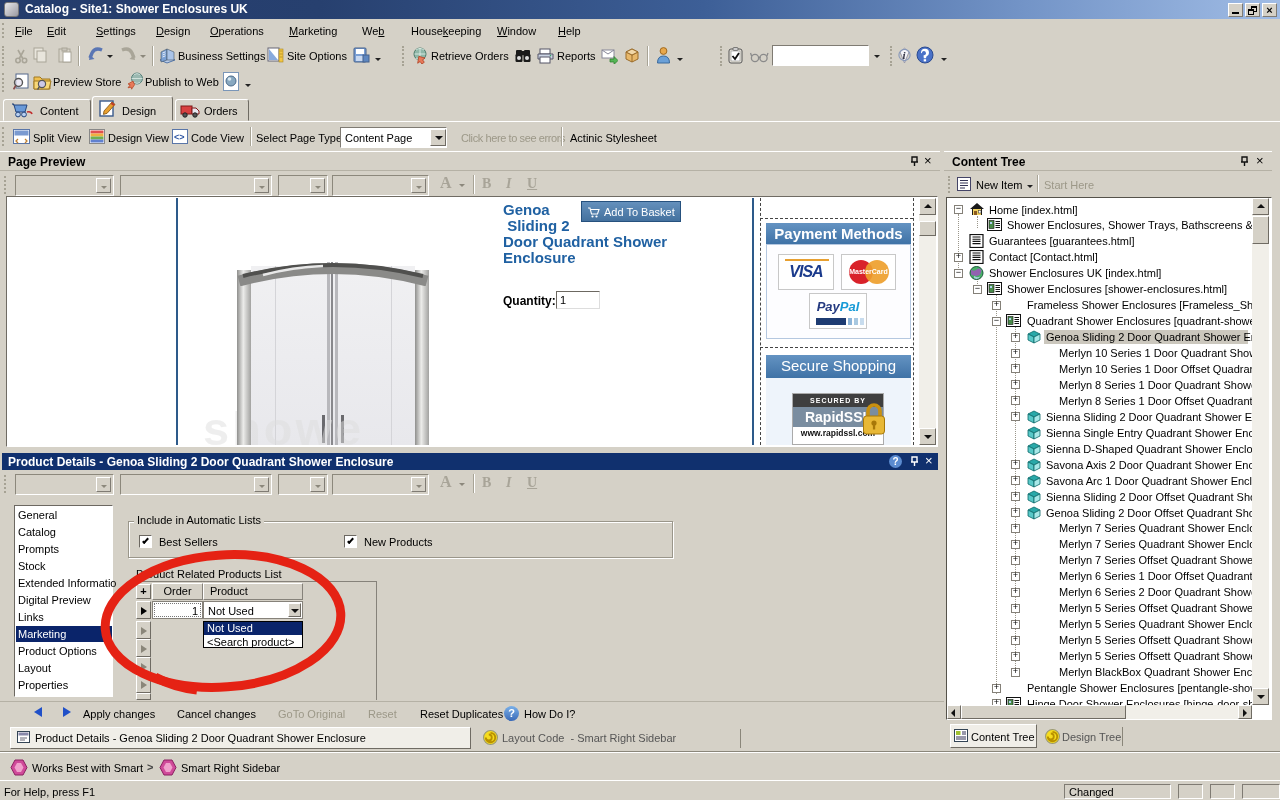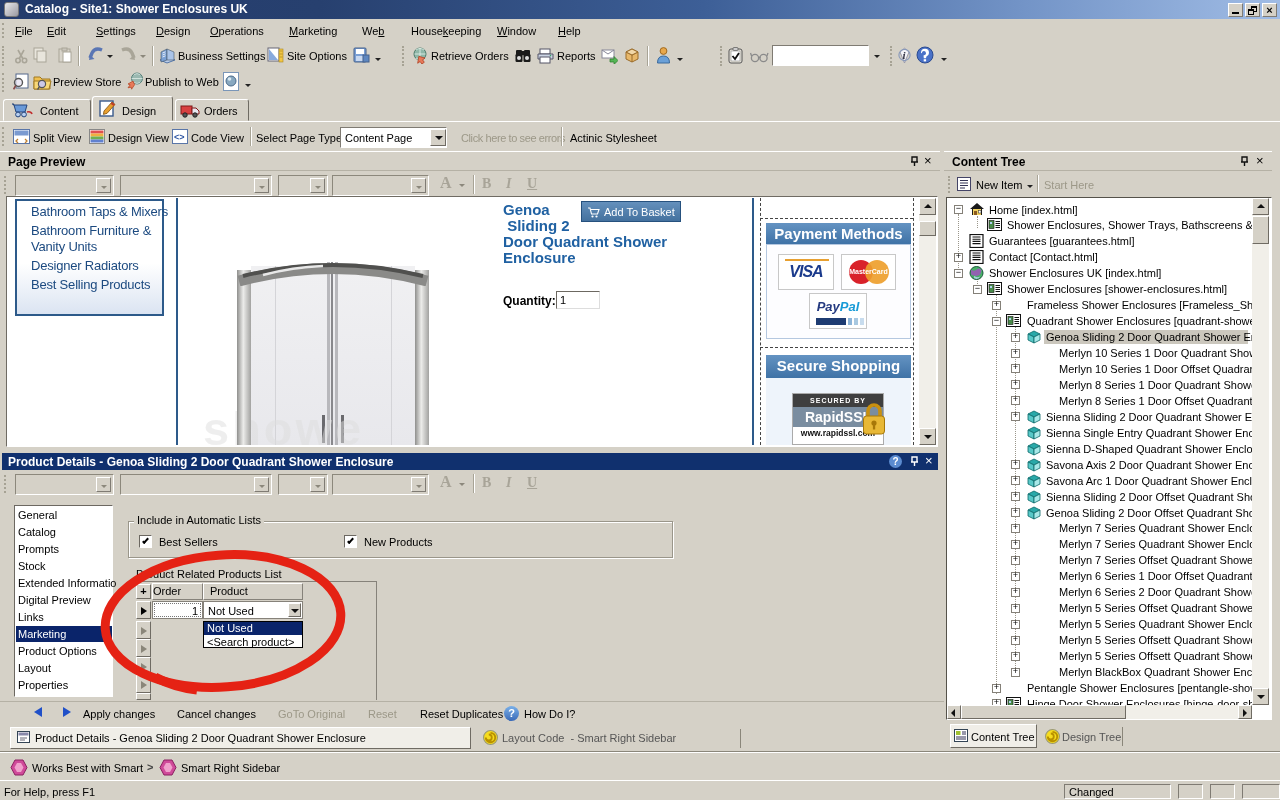--- a/index.html
+++ b/index.html
@@ -311,27 +311,20 @@
   </div>
 <div class="ab" style="left:440px;top:174px;font-size:16px;font-weight:bold;color:#a8a498;font-family:'Liberation Serif',serif">A</div>
 <div class="ab cdowng" style="left:459px;top:184px"></div>
 <div class="ab sep" style="left:473px;top:175px;height:19px"></div>
 <div class="ab" style="left:482px;top:176px;font-size:14px;font-weight:bold;color:#a8a498;font-family:'Liberation Serif',serif">B</div>
 <div class="ab" style="left:506px;top:176px;font-size:14px;font-style:italic;font-weight:bold;color:#a8a498;font-family:'Liberation Serif',serif">I</div>
 <div class="ab" style="left:527px;top:176px;font-size:14px;font-weight:bold;color:#a8a498;font-family:'Liberation Serif',serif;text-decoration:underline">U</div>
 <div class="ab" style="left:6px;top:196px;width:932px;height:251px;border:1px solid;border-color:#6f6b63 #fff #fff #6f6b63;background:#fff"></div>
 <div class="ab" style="left:8px;top:198px;width:909px;height:247px;background:#fff;overflow:hidden">
 
- <div class="ab" style="left:7px;top:1px;width:149px;height:117px;border:2px solid #2d5a8a;background:linear-gradient(#ffffff 55%,#dbe4f2)">
-  <div style="position:absolute;left:14px;top:3px;font-size:13px;color:#1c4a80;white-space:nowrap;letter-spacing:-.2px">Bathroom Taps &amp; Mixers</div>
-  <div style="position:absolute;left:14px;top:22px;font-size:13px;color:#1c4a80;white-space:nowrap;letter-spacing:-.2px">Bathroom Furniture &amp;</div>
-  <div style="position:absolute;left:14px;top:38px;font-size:13px;color:#1c4a80;white-space:nowrap;letter-spacing:-.2px">Vanity Units</div>
-  <div style="position:absolute;left:14px;top:57px;font-size:13px;color:#1c4a80;white-space:nowrap;letter-spacing:-.2px">Designer Radiators</div>
-  <div style="position:absolute;left:14px;top:76px;font-size:13px;color:#1c4a80;white-space:nowrap;letter-spacing:-.2px">Best Selling Products</div>
- </div>
  <div class="ab" style="left:168px;top:0;width:2px;height:247px;background:#2d5a8a"></div>
  <div class="ab" style="left:744px;top:0;width:2px;height:247px;background:#2d5a8a"></div>
 
  <div class="ab" style="left:195px;top:203px;font-size:47px;font-weight:bold;color:#dedede;letter-spacing:3px;opacity:.5;z-index:3">showe</div>
  <svg class="ab" width="200" height="36" style="left:225px;top:52px;z-index:5" viewBox="0 0 200 36">
       <path d="M6 31 Q100 6 194 31" fill="none" stroke="#8a8a88" stroke-width="11"></path>
       <path d="M10 26 Q100 4 190 26" fill="none" stroke="#50504e" stroke-width="4"></path>
       <path d="M30 25 q30 -8 60 -9" fill="none" stroke="#e8e8e8" stroke-width="2.5"></path>
     </svg>
  <div class="ab" style="left:229px;top:72px;width:14px;height:175px;background:linear-gradient(90deg,#8f8f8d,#ececea 45%,#a2a2a0);z-index:4"></div>
@@ -375,21 +368,21 @@
    <div style="position:absolute;left:0;right:0;top:13px;text-align:center;font-size:7px;font-weight:bold;color:#fff">MasterCard</div>
     </div>
  <div class="ab" style="left:801px;top:95px;width:58px;height:36px;background:#fff;border:1px solid #c8c8c8">
    <div style="position:absolute;left:0;right:0;top:5px;text-align:center;font-size:13px;font-weight:bold;font-style:italic"><span style="color:#253b80">Pay</span><span style="color:#179bd7">Pal</span></div>
    <div style="position:absolute;left:6px;top:24px;width:30px;height:7px;background:#1e3c72"></div>
    <div style="position:absolute;left:38px;top:24px;width:4px;height:7px;background:#8cb4d8"></div>
    <div style="position:absolute;left:44px;top:24px;width:4px;height:7px;background:#a8c8e0"></div>
    <div style="position:absolute;left:50px;top:24px;width:4px;height:7px;background:#c8dcee"></div>
     </div>
  <div class="ab" style="left:758px;top:157px;width:145px;height:90px;background:#eef4fb"></div>
- <div class="ab" style="left:758px;top:157px;width:145px;height:23px;background:linear-gradient(#6493c2,#3f72a6);color:#fff;font-weight:bold;font-size:15px;text-align:center;line-height:22px">Secure Shopping</div>
+ <div class="ab" style="left:758px;top:157px;width:145px;height:23px;background:linear-gradient(#6493c2,#3f72a6);color:#fff;font-weight:normal;font-size:15px;text-align:center;line-height:22px">Secure Shopping</div>
  <div class="ab" style="left:784px;top:195px;width:92px;height:52px;background:#fff;border:1px solid #aaa">
    <div style="position:absolute;left:0;top:0;width:90px;height:13px;background:#3f3f3f;color:#fff;font-size:7px;font-weight:bold;text-align:center;line-height:13px;letter-spacing:1px">SECURED BY</div>
    <div style="position:absolute;left:0;top:13px;width:90px;height:20px;background:#7a8da0;color:#fff;font-size:14px;font-weight:bold;text-align:center;line-height:20px">RapidSSL</div>
    <div style="position:absolute;left:0;top:34px;width:90px;text-align:center;font-size:8.5px;font-weight:bold;color:#111">www.rapidssl.com</div>
     </div>
  <svg class="ab" width="26" height="38" style="left:853px;top:202px" viewBox="0 0 26 38">
       <path d="M7 17 v-6 a6 6 0 0 1 12 0 v6" fill="none" stroke="#c89010" stroke-width="3.6"></path>
       <rect x="2.5" y="16" width="21" height="18" rx="3" fill="#e8b836" stroke="#a87808"></rect>
       <circle cx="13" cy="23" r="2.6" fill="#a87808"></circle>
       <rect x="11.9" y="24" width="2.3" height="5.5" fill="#a87808"></rect>
@@ -463,21 +456,21 @@
   </div>
 <div class="ab" style="left:159px;top:536px">Best Sellers</div>
 <div class="chk" style="left:344px;top:535px">
     <i></i>
   </div>
 <div class="ab" style="left:364px;top:536px">New Products</div>
 <div class="ab" style="left:136px;top:568px">Product Related Products List</div>
 
 <div class="ab" style="left:134px;top:581px;width:243px;height:119px;border-top:1px solid #86827a;border-right:1px solid #86827a"></div>
 <div class="ab sbtn" style="left:136px;top:584px;width:15px;height:15px;text-align:center;font-weight:bold;line-height:13px">+</div>
-<div class="ab" style="left:152px;top:583px;width:51px;height:17px;background:#d5d1c7;border:1px solid;border-color:#fff #86827a #86827a #fff;line-height:15px">Order</div>
+<div class="ab" style="left:152px;top:583px;width:51px;height:17px;background:#d5d1c7;border:1px solid;border-color:#fff #86827a #86827a #fff;text-align:center;line-height:15px">Order</div>
 <div class="ab" style="left:203px;top:583px;width:100px;height:17px;background:#d5d1c7;border:1px solid;border-color:#fff #86827a #86827a #fff;padding:1px 0 0 6px">Product</div>
 <div class="ab sbtn" style="left:136px;top:601px;width:15px;height:18px">
     <div class="tri-r" style="position:absolute;left:4px;top:5px"></div>
   </div>
 <div class="ab" style="left:152px;top:601px;width:51px;height:18px;background:#fff;border:1px solid #86827a">
     <div style="position:absolute;left:1px;top:1px;right:1px;bottom:1px;border:1px dotted #777"></div>
     <span style="position:absolute;right:4px;top:3px">1</span>
   </div>
 <div class="ab" style="left:203px;top:601px;width:100px;height:18px;background:#fff;border:1px solid #86827a">
     <span style="position:absolute;left:4px;top:3px">Not Used</span>

